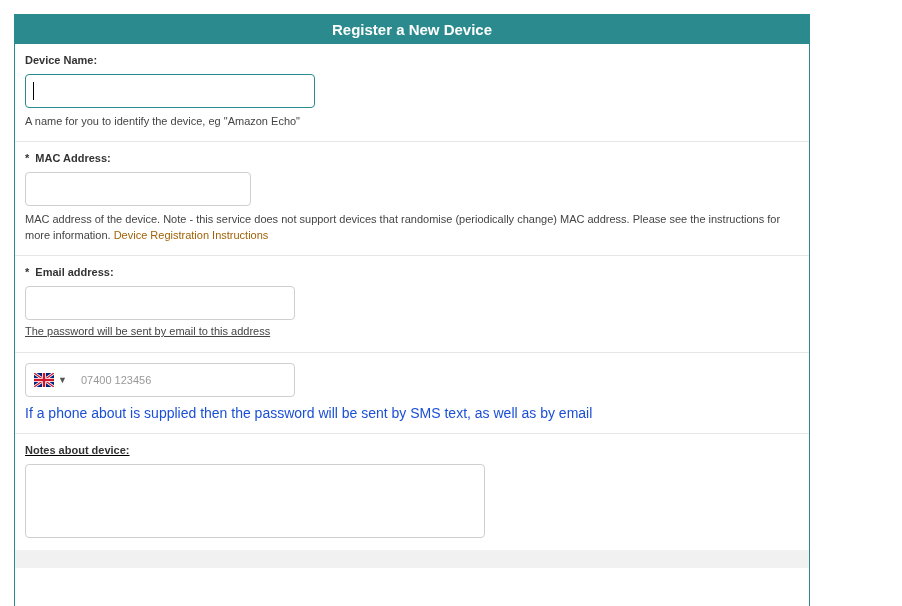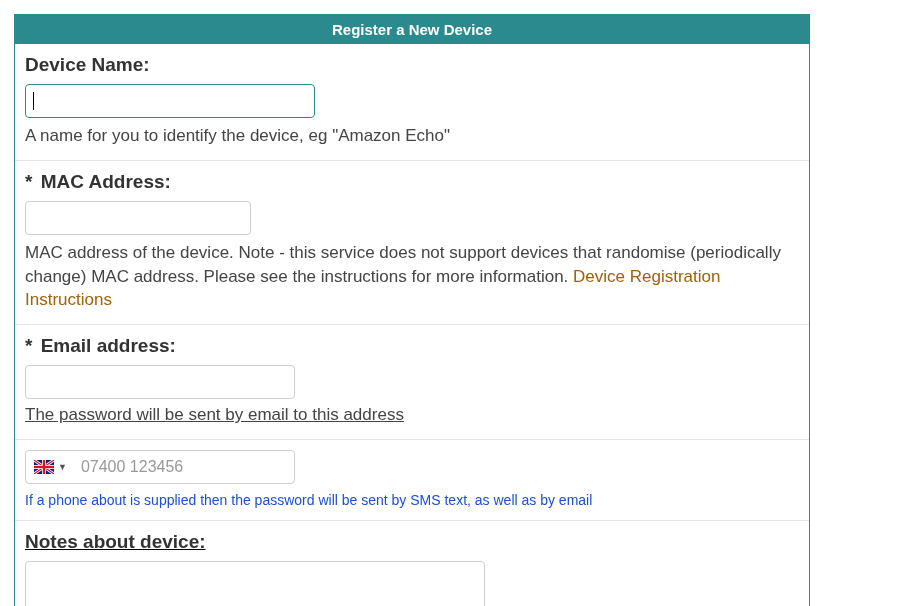--- a/index.html
+++ b/index.html
@@ -26,21 +26,21 @@
       font-size: 15px;
     }
     .section {
       padding: 10px 10px 12px 10px;
       border-bottom: 1px solid #e6e6e6;
     }
     .section:last-of-type { border-bottom: none; }
     .label {
       font-weight: 600;
       color: #333;
-      font-size: 19px;
+      font-size: 11px;
       margin-bottom: 8px;
       display: block;
     }
     .asterisk { font-weight: 600; }
     .input-text {
       border: 1px solid #cfcfcf;
       border-radius: 4px;
       height: 34px;
       padding: 4px 8px;
       font-size: 14px;
@@ -48,21 +48,21 @@
       background: #fff;
     }
     .input-focused {
       border: 1.5px solid #2b8a8e;
       width: 290px;
     }
     .input-mac { width: 226px; }
     .input-email { width: 270px; }
     .help-text {
       color: #444;
-      font-size: 17px;
+      font-size: 11px;
       margin-top: 6px;
       line-height: 1.4;
     }
     .help-link {
       color: #a16207;
       text-decoration: none;
     }
     .help-blue {
       color: #1a4fd6;
       font-size: 14px;
@@ -90,21 +90,21 @@
     }
     .caret {
       font-size: 9px;
       color: #555;
       margin-left: 4px;
     }
     .phone-input {
       border: none;
       outline: none;
       flex: 1;
-      font-size: 16px;
+      font-size: 11px;
       color: #a21caf;
       padding-left: 8px;
     }
     .phone-input::placeholder { color: #999; }
     .textarea {
       border: 1px solid #cfcfcf;
       border-radius: 4px;
       width: 460px;
       height: 74px;
       padding: 6px 8px;

